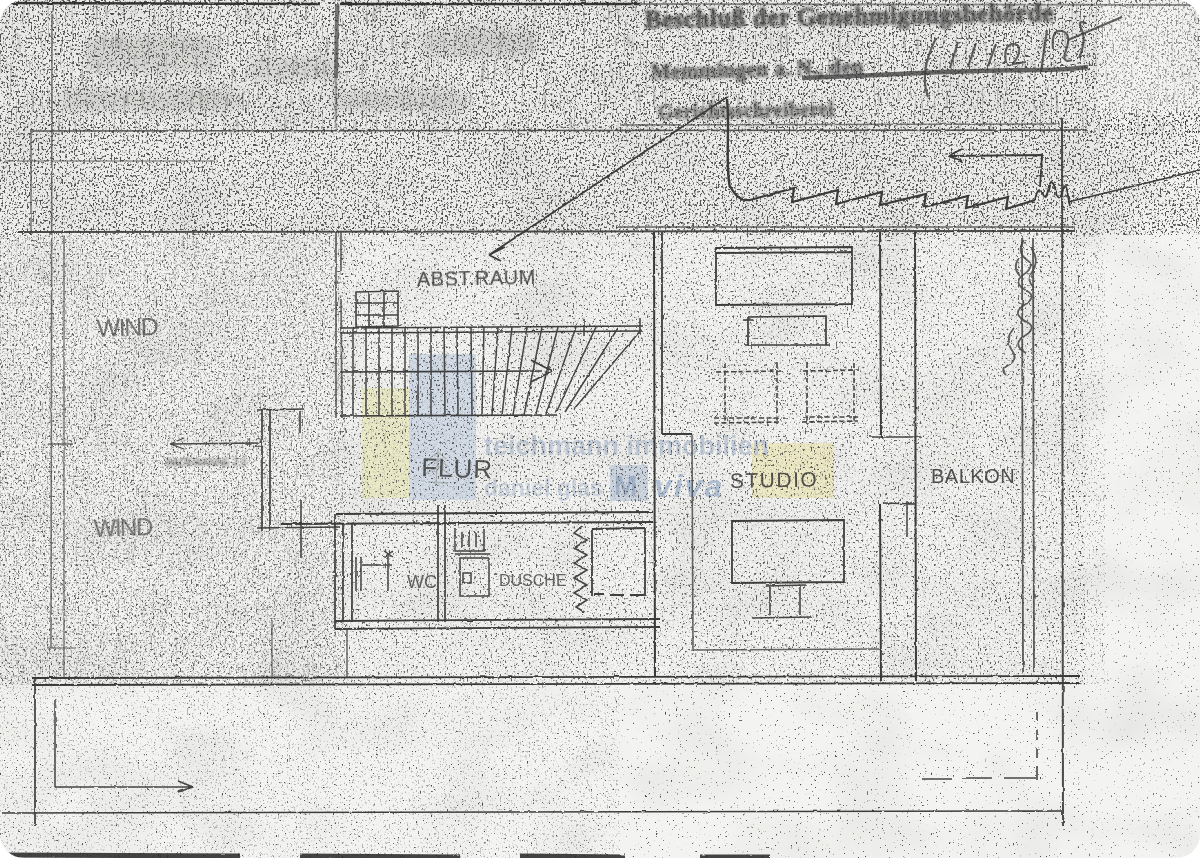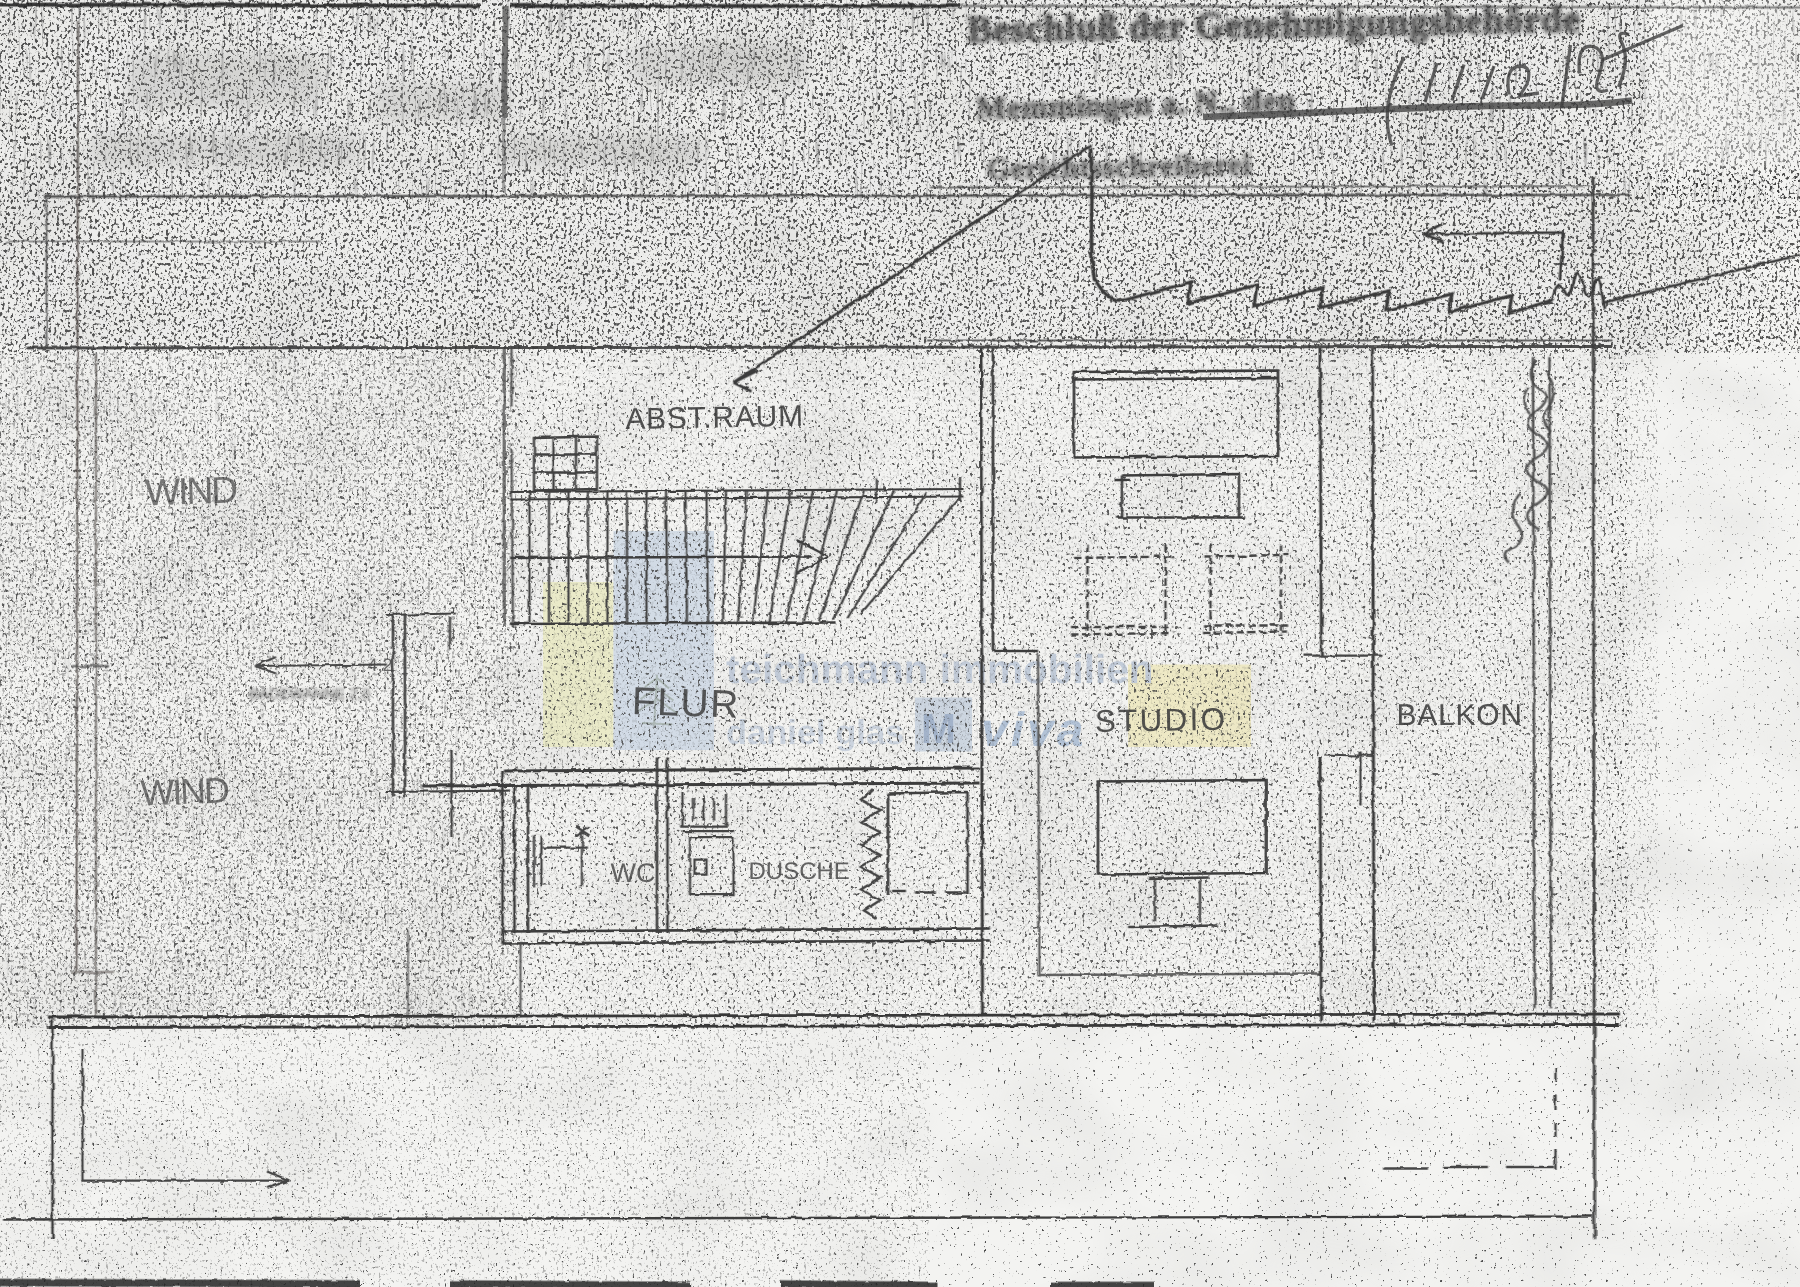--- a/index.html
+++ b/index.html
@@ -1,17 +1,17 @@
 <!DOCTYPE html>
 <html><head>
 <meta charset="utf-8">
 <style>
   html,body{margin:0;padding:0;background:#ffffff;}
   #page{position:relative;width:1200px;height:858px;overflow:hidden;background:#f3f3f1;
-        font-family:"Liberation Sans", sans-serif;}
+        font-family:"Liberation Sans", sans-serif;border-radius:24px;}
   svg{position:absolute;left:0;top:0;}
 </style>
 </head>
 <body>
 
 <div id="page">
 <svg width="1200" height="858" viewBox="0 0 1200 858" xmlns="http://www.w3.org/2000/svg">
 <defs>
   <filter id="nDense" x="0%" y="0%" width="100%" height="100%">
     <feTurbulence type="fractalNoise" baseFrequency="0.55 0.45" numOctaves="3" seed="7"></feTurbulence>

